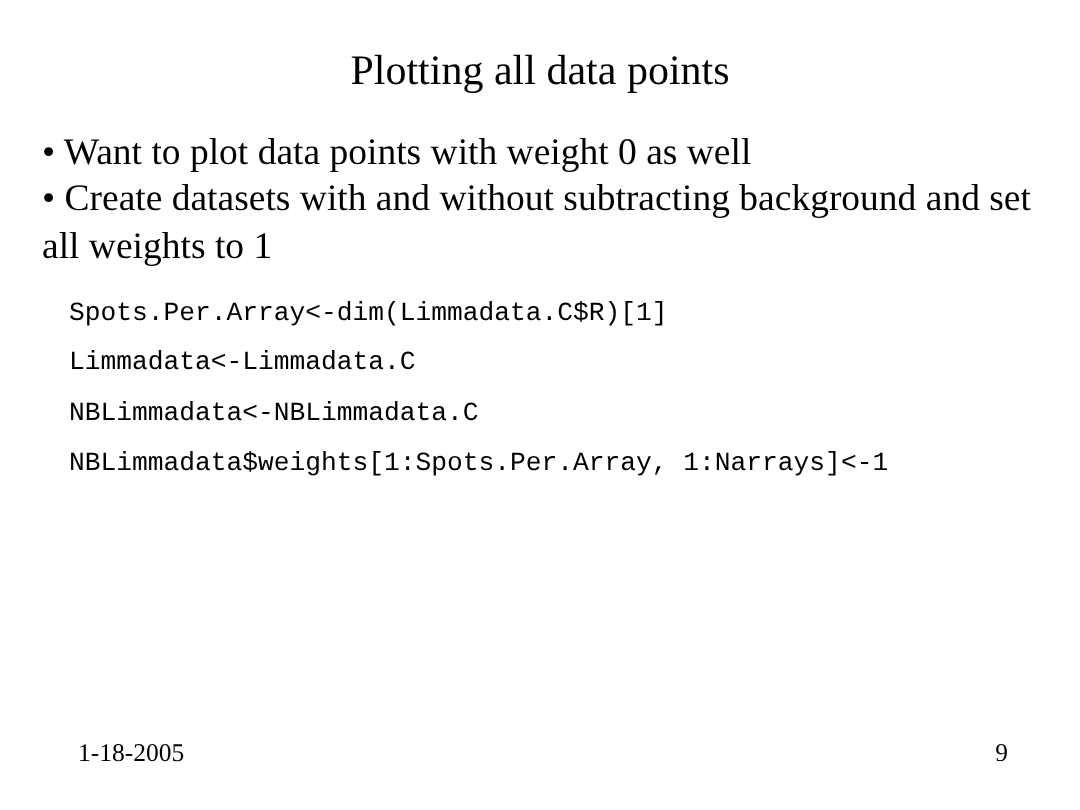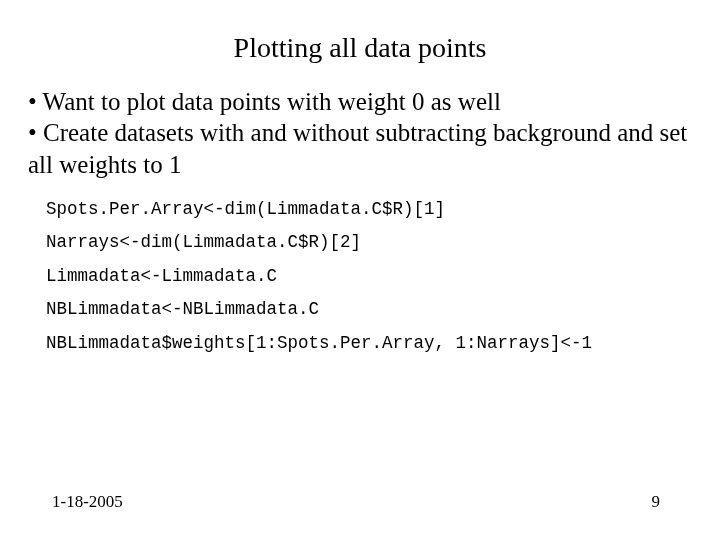--- a/index.html
+++ b/index.html
@@ -30,42 +30,41 @@
     line-height: 1.0;
   }
   .code-line {
     display: block;
     margin-bottom: 16px;
     font-family: Liberation Mono, monospace;
   }
   .footer {
     position: absolute;
     left: 0;
-    right: 16px;
+    right: 4px;
     bottom: 28px;
     padding: 0 44px 0 52px;
     font-size: 17px;
     display: flex;
     justify-content: space-between;
     gap: 48px;
   }
 </style>
 </head>
 <body>
 
 <h1 class="title">Plotting all data points</h1>
 
 <div class="bullets">
   <span class="bullet-row">• Want to plot data points with weight 0 as well</span>
   <span class="bullet-row">• Create datasets with and without subtracting background and set all weights to 1</span>
 </div>
 
 <div class="code-block">
   <span class="code-line">Spots.Per.Array&lt;-dim(Limmadata.C$R)[1]</span>
-  <span class="code-line">Narrays&lt;-dim(Limmadata.C$R)[2]</span>
   <span class="code-line">Limmadata&lt;-Limmadata.C</span>
   <span class="code-line">NBLimmadata&lt;-NBLimmadata.C</span>
   <span class="code-line">NBLimmadata$weights[1:Spots.Per.Array, 1:Narrays]&lt;-1</span>
 </div>
 
 <div class="footer">
   <span>1-18-2005</span>
   <span>9</span>
 </div>
 

